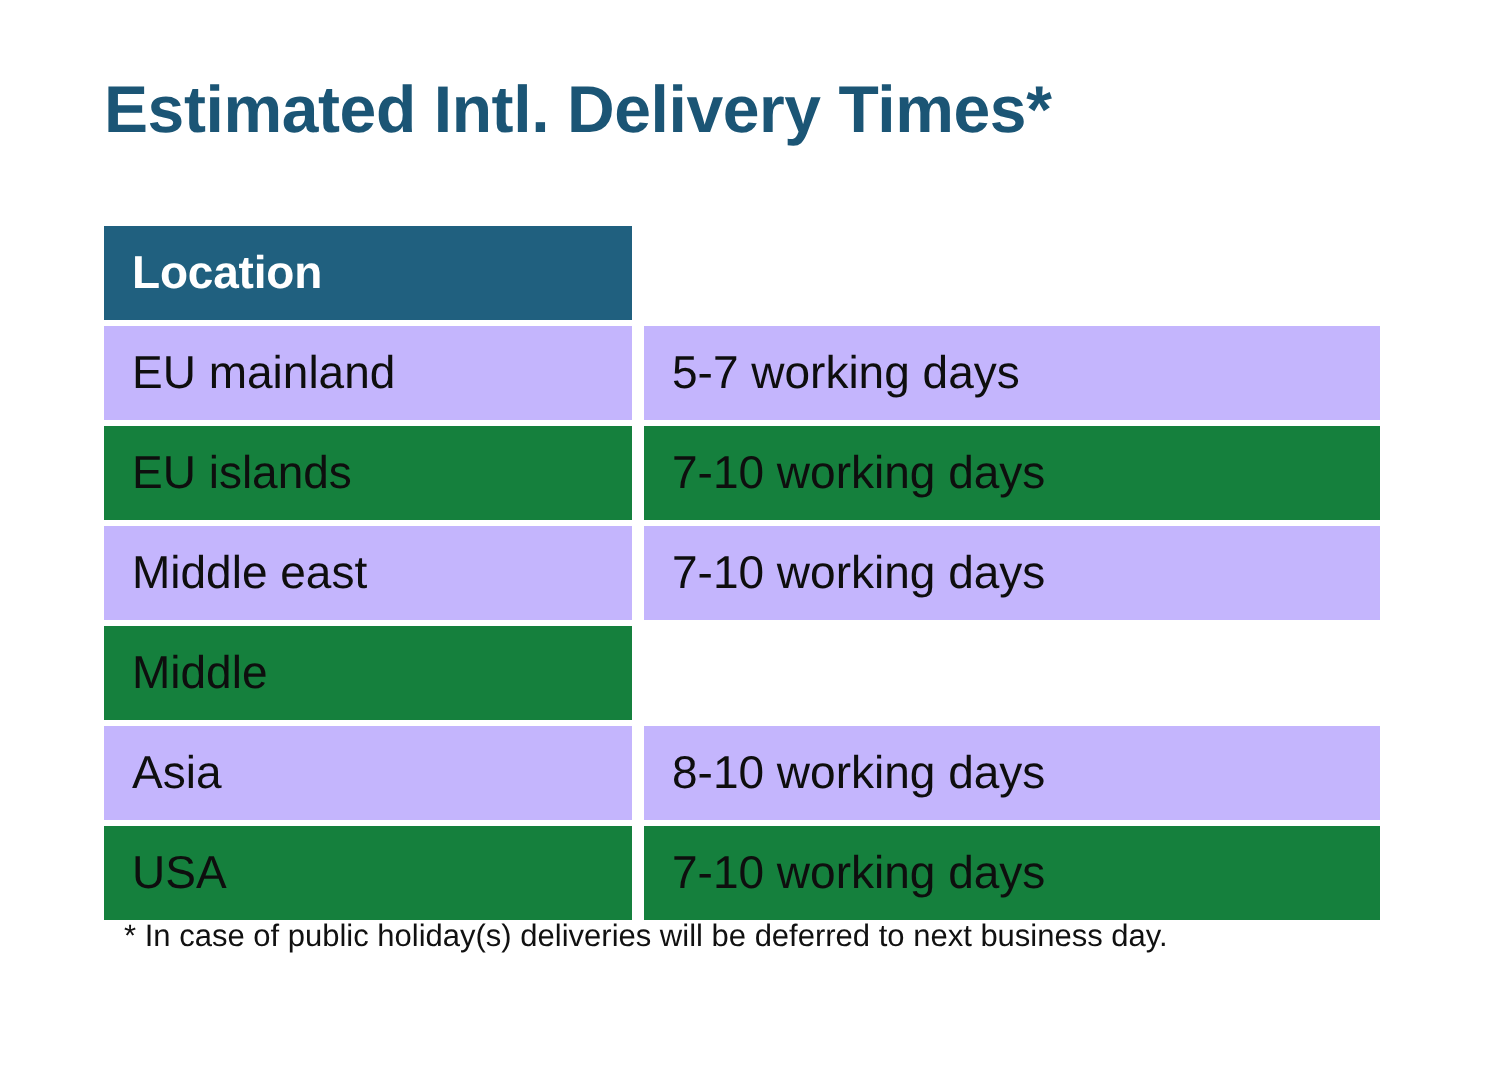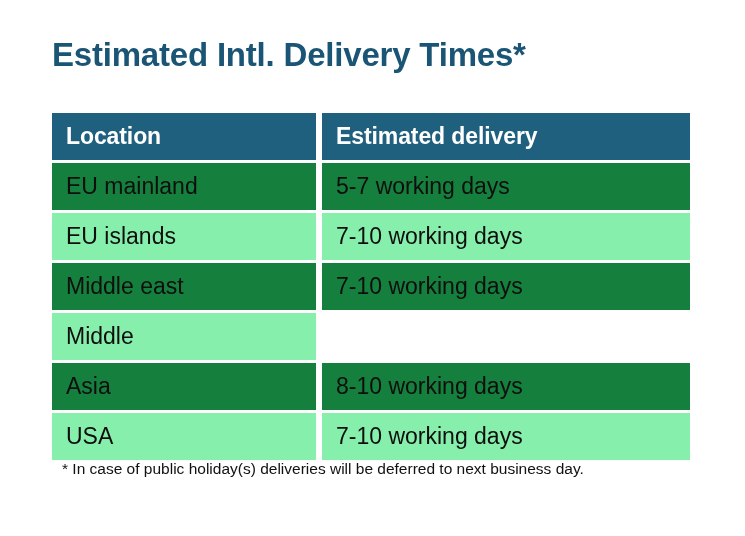--- a/index.html
+++ b/index.html
@@ -70,27 +70,27 @@
     flex: 1 1 auto;
   }
   .header-row .cell {
     background: #20607f;
     color: #ffffff;
     font-size: 23px;
     font-weight: bold;
     letter-spacing: -0.1px;
   }
   .row-dark .cell {
-    background: #15803d;
+    background: #c4b5fd;
     color: #0e0e0e;
     font-size: 23px;
     font-weight: normal;
   }
   .row-light .cell {
-    background: #86efac;
+    background: #15803d;
     color: #0e0e0e;
     font-size: 23px;
     font-weight: normal;
   }
   .footnote {
     position: absolute;
     left: 62px;
     top: 460px;
     font-size: 15.5px;
     color: #111111;
@@ -102,21 +102,20 @@
 
 <div class="page">
 
   <div class="title">Estimated Intl. Delivery Times*</div>
 
   <div class="table">
 
     <div class="row header-row">
       <div class="cell col-loc">Location</div>
       <div class="spacer"></div>
-      <div class="cell col-del">Estimated delivery</div>
     </div>
 
     <div class="row row-dark">
       <div class="cell col-loc">EU mainland</div>
       <div class="spacer"></div>
       <div class="cell col-del">5-7 working days</div>
     </div>
 
     <div class="row row-light">
       <div class="cell col-loc">EU islands</div>

